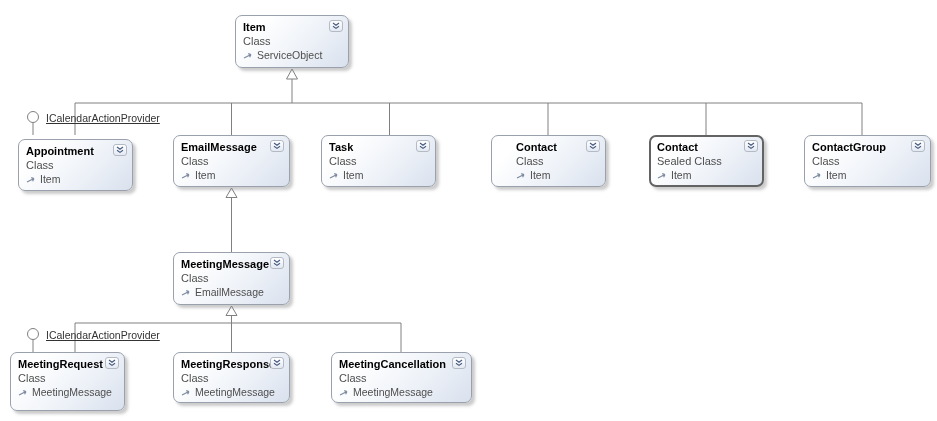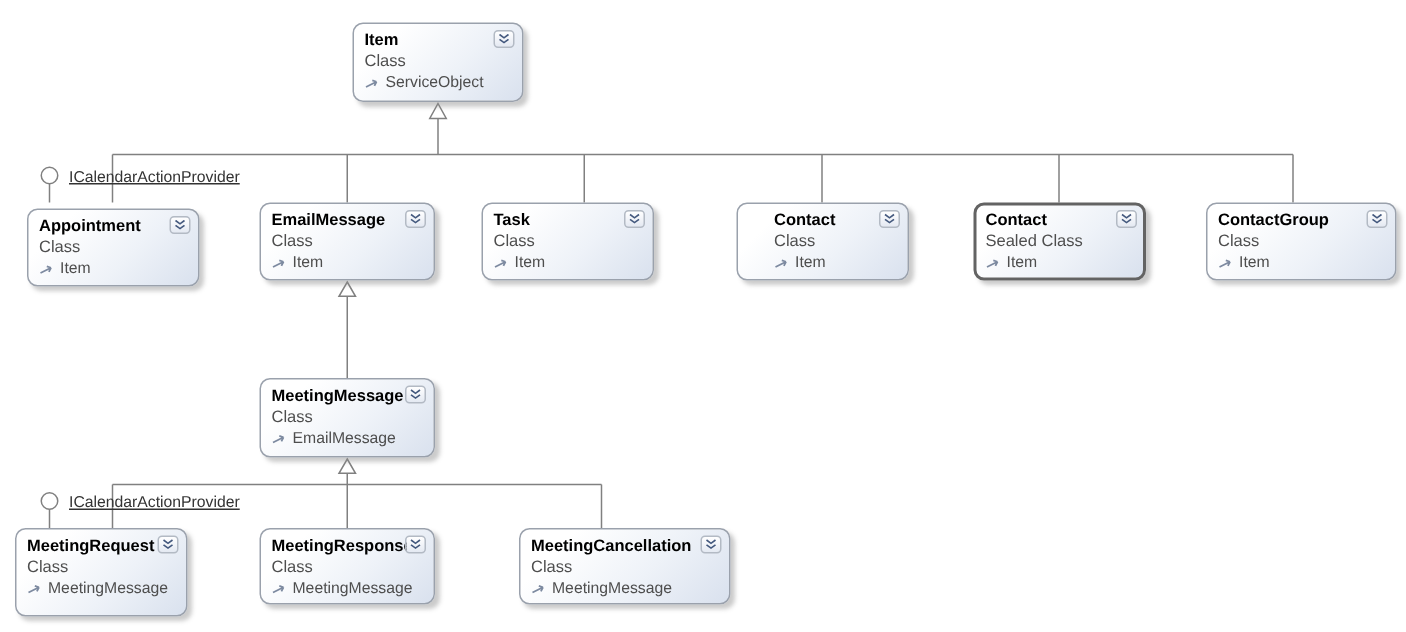--- a/index.html
+++ b/index.html
@@ -230,21 +230,21 @@
       </svg>
       <span>MeetingMessage</span>
     </div>
     <div class="chevron-btn">
       <svg width="10" height="8" viewBox="0 0 10 8">
           <path d="M2,1 L5,3.2 L8,1 M2,4.2 L5,6.4 L8,4.2" stroke="#44597e" stroke-width="1.1" fill="none"></path>
         </svg>
     </div>
   </div>
 
-  <div class="node" style="left:346px;top:352px;width:141px;height:51px;">
+  <div class="node" style="left:331px;top:352px;width:141px;height:51px;">
     <div class="node-title">MeetingCancellation</div>
     <div class="node-kind">Class</div>
     <div class="node-base">
       <svg class="inherit-arrow" width="11" height="9" viewBox="0 0 11 9">
         <path d="M1,7 L8,3.5 M8,3.5 L5.2,2.6 M8,3.5 L6.6,6.2" stroke="#7d8aa0" stroke-width="1.2" fill="none"></path>
       </svg>
       <span>MeetingMessage</span>
     </div>
     <div class="chevron-btn">
       <svg width="10" height="8" viewBox="0 0 10 8">

